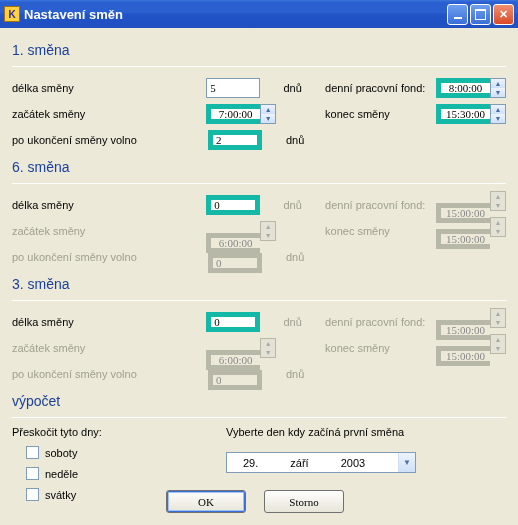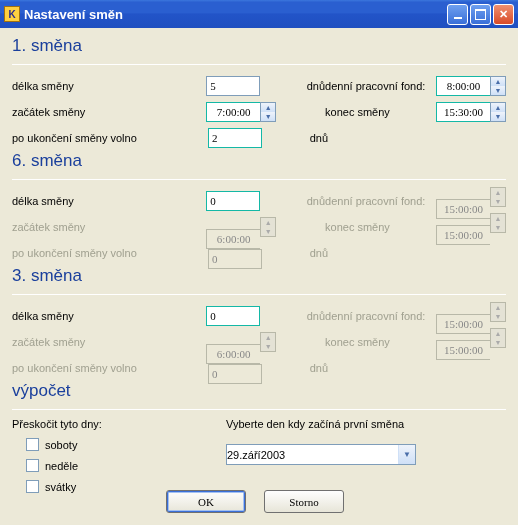--- a/index.html
+++ b/index.html
@@ -61,22 +61,22 @@
 
   .client {
     background: #ece9d8;
     padding: 8px 12px 10px 12px;
     height: 497px;
     position: relative;
   }
 
   .section-title {
     color: #1a3f9c;
-    font-size: 17px;
-    margin-top: 0;
+    font-size: 14px;
+    margin-top: 6px;
     margin-bottom: 8px;
   }
   .sep {
     height: 1px;
     background: #c0c0b0;
     border-bottom: 1px solid #fff;
     margin: 2px 0 8px 0;
   }
 
   .row {
@@ -90,35 +90,34 @@
   }
   .col-label-left.disabled { color: #a0a090; }
   .col-input1 {
     width: 78px;
     display:flex;
     align-items:center;
   }
   .col-unit {
     width: 42px;
     color: #000;
-    text-align: right;
   }
   .col-unit.disabled { color: #a0a090; }
   .col-label-right {
     width: 112px;
     color: #000;
   }
   .col-label-right.disabled { color: #a0a090; }
   .col-input2 {
     flex: 0 0 auto;
   }
 
   input.text {
     height: 20px;
-    border: 1px solid #14b8a6;
+    border: 5px solid #14b8a6;
     background: #fff;
     font: 11px Tahoma;
     padding: 1px 3px;
     width: 54px;
   }
   input.text.disabled, .spin.disabled input.text {
     background: #ece9d8;
     color: #888;
     border-color: #b8b8a8;
     margin-top: 12px;
@@ -172,21 +171,21 @@
 
   .combo {
     display: inline-flex;
     width: 190px;
     height: 21px;
     border: 1px solid #7f9db9;
     background: #fff;
     align-items: center;
     margin-top: 14px;
   }
-  .combo .cpart { padding: 0 0; }
+  .combo .cpart { padding: 0 16px; }
   .combo .cdrop {
     width: 17px;
     height: 100%;
     background: linear-gradient(to bottom, #eef3fb, #cfe0f7);
     border-left: 1px solid #cfe0f7;
     display:flex; align-items:center; justify-content:center;
     color:#4a6ea9; font-size:8px;
     margin-left:auto;
   }
   .combo .cdrop::after { content: "▼"; }

